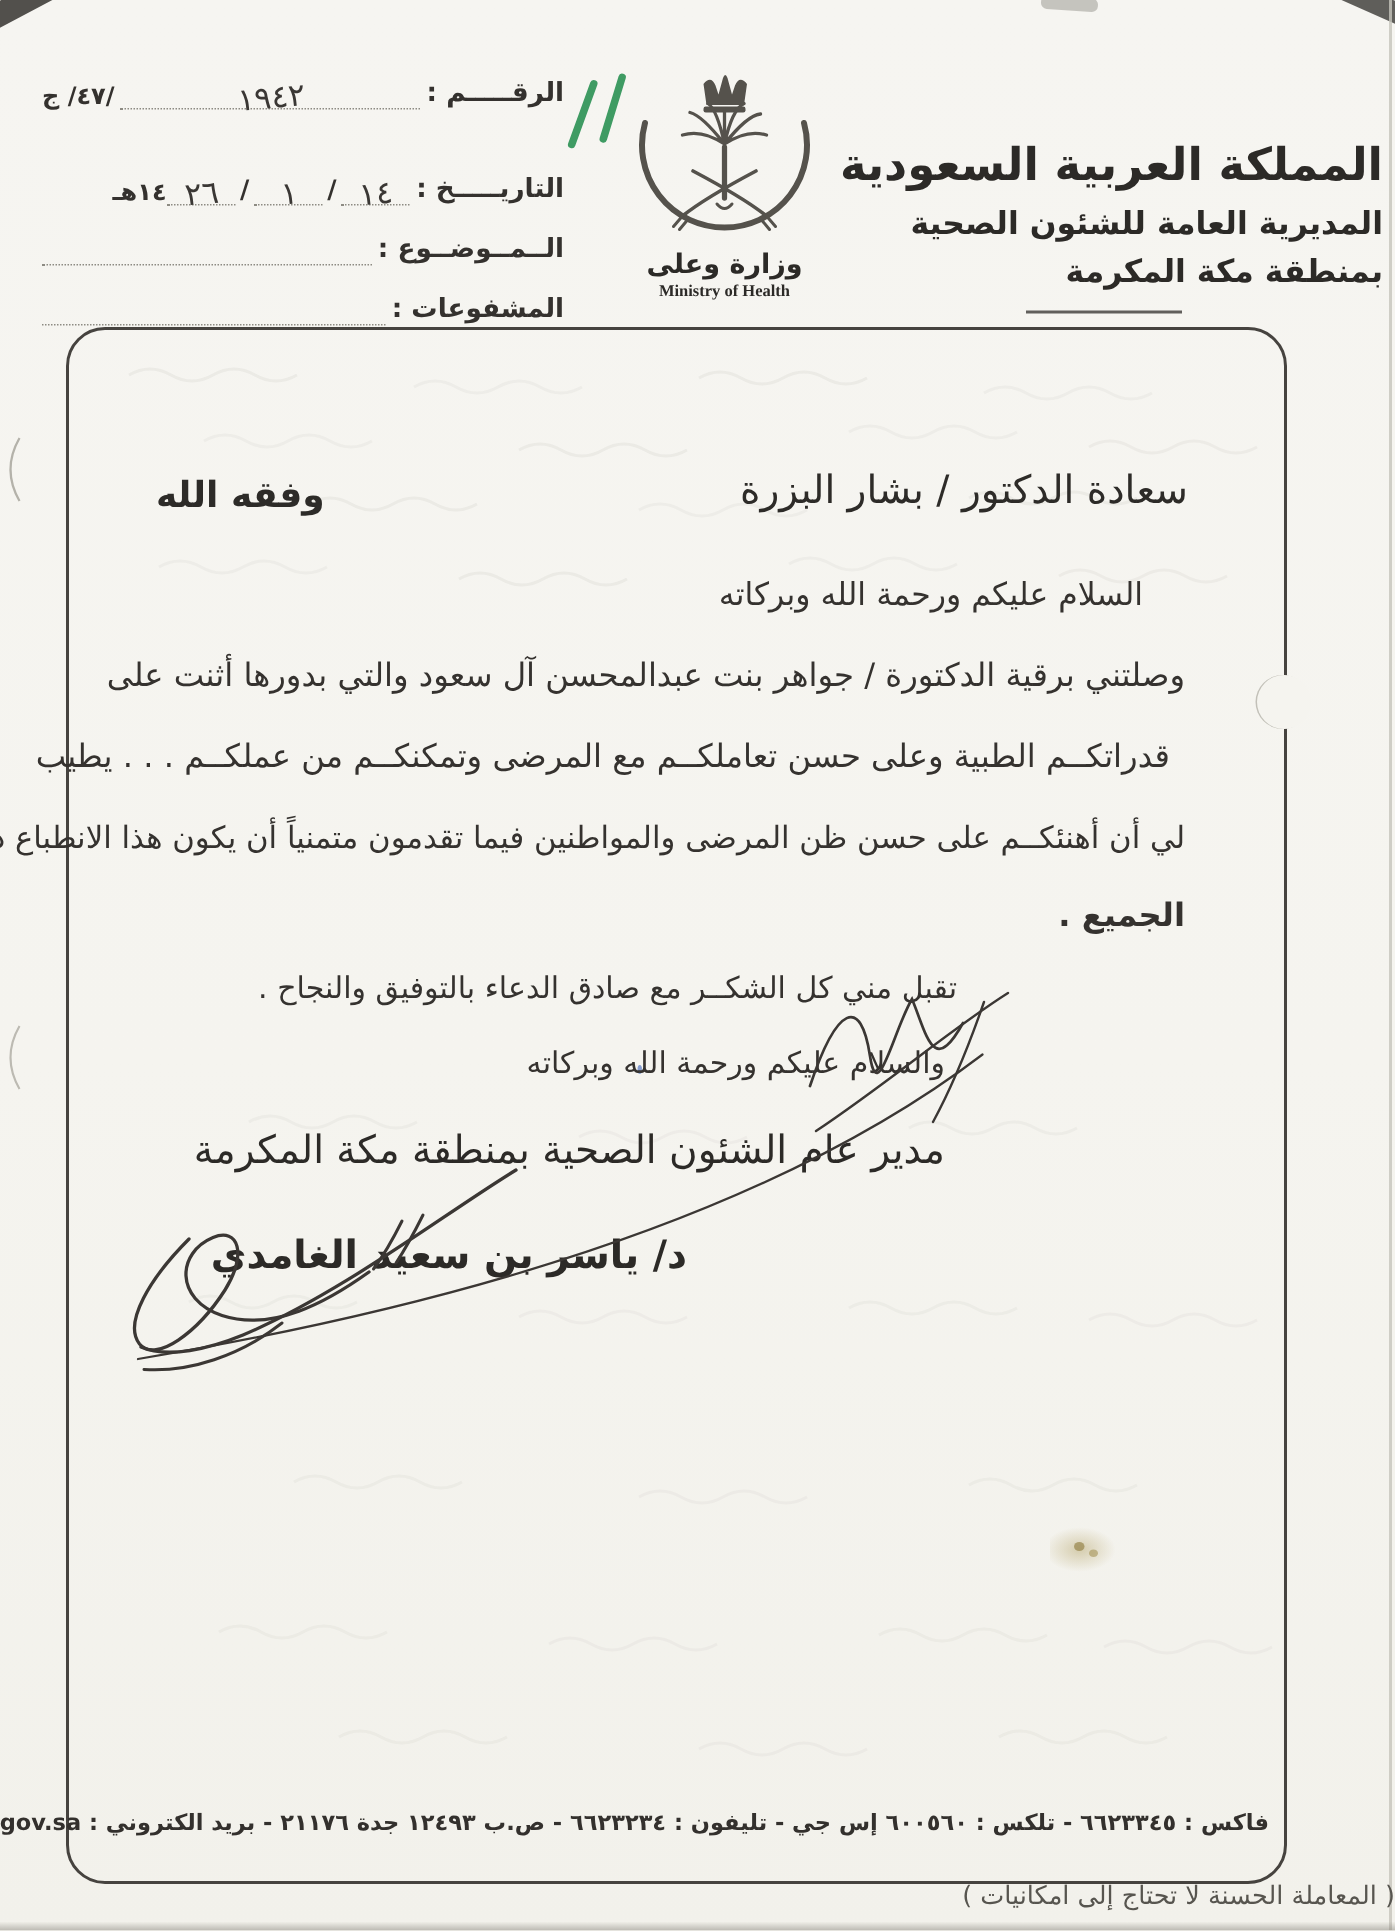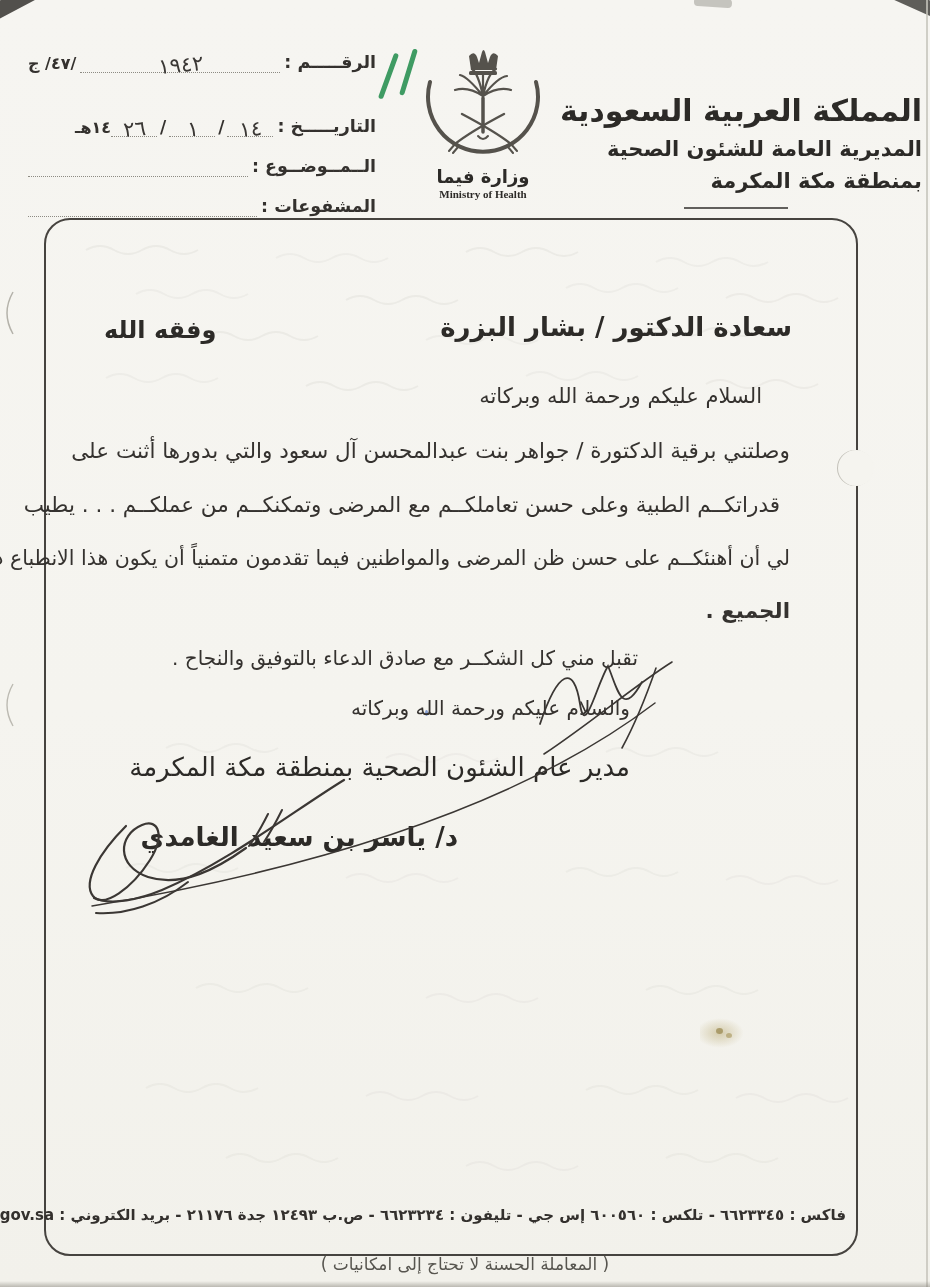--- a/index.html
+++ b/index.html
@@ -51,35 +51,35 @@
   .green-mark i:nth-child(1){left:8px;top:4px;transform:rotate(20deg);}
   .green-mark i:nth-child(2){left:28px;top:0;transform:rotate(17deg);}
 
   
   .letter-box{position:absolute;left:44px;top:218px;width:810px;height:1034px;border:2px solid #46433f;border-radius:26px;background:transparent;}
   .bleed{position:absolute;left:0;top:0;pointer-events:none;}
   .bleed path{stroke:#98948a;fill:none;stroke-width:2;}
 
   
   .txt{position:absolute;direction:rtl;white-space:nowrap;color:#35322f;}
-  .recipient{top:312px;right:138px;font-size:26px;font-weight:bold;color:#2d2b28;}
+  .recipient{top:312px;right:138px;font-size:26px;font-weight:normal;color:#2d2b28;}
   .blessing{top:316px;left:104px;right:auto;font-size:24px;font-weight:bold;color:#2d2b28;}
   .greeting{top:384px;right:168px;font-size:21px;}
   .bline1{top:438px;right:140px;font-size:21.5px;}
   .bline2{top:492px;right:150px;font-size:21.5px;}
   .bline3{top:546px;right:140px;font-size:20.5px;}
   .bline4{top:598px;right:140px;font-size:21.5px;font-weight:bold;}
   .thanks{top:646px;right:292px;font-size:20px;}
   .closing{top:696px;right:300px;font-size:20px;}
   .signer-title{top:752px;right:300px;font-size:26px;font-weight:normal;color:#2c2a27;padding-left:40px;}
   .signer-name{top:822px;right:472px;font-size:26px;font-weight:bold;color:#2c2a27;}
   .sig{position:absolute;pointer-events:none;}
   .sig path{fill:none;stroke:#3b3734;stroke-linecap:round;}
   .contact-line{position:absolute;left:54px;top:1206px;width:792px;text-align:center;direction:rtl;font-size:15px;font-weight:bold;color:#33302d;white-space:nowrap;}
-  .motto{position:absolute;left:0;top:1254px;width:100%;text-align:center;direction:rtl;font-size:17px;color:#57554f;}
+  .motto{position:absolute;left:0;top:1254px;width:100%;text-align:right;direction:rtl;font-size:17px;color:#57554f;}
 </style>
 </head>
 <body>
 
 <div class="page">
 
   <div class="corner-tl"></div>
   <div class="corner-tr"></div>
   <div class="top-smudge"></div>
   <div class="right-edge-line"></div>
@@ -114,21 +114,21 @@
 
         <path d="M75 52 Q60 42 47 46 M75 52 Q60 33 52 31 M75 52 Q70 29 64 25 M75 52 Q80 29 88 25 M75 52 Q90 33 99 32 M75 52 Q90 42 103 46 M75 52 Q75 36 75 30" stroke-width="2.2"></path>
 
         <path d="M75 54 L75 88" stroke-width="3.5"></path>
 
         <path d="M47 100 Q62 88 96 70 M103 100 Q88 88 54 70" stroke-width="2.4"></path>
         <path d="M47 100 L41 107 M50 103 L45 109 M103 100 L109 107 M100 103 L105 109" stroke-width="2"></path>
         <path d="M70 92 Q75 98 80 92" stroke-width="2"></path>
       </g>
     </svg>
-    <div class="logo-ar">وزارة فيما</div>
+    <div class="logo-ar">وزارة وعلى</div>
     <div class="logo-en">Ministry of Health</div>
   </div>
 
   <div class="form-block">
     <div class="form-row">
       <span class="flabel">الرقـــــم :</span>
       <span class="ffill"><span class="hw">١٩٤٢</span></span>
       <span class="fsuffix">/٤٧/ ج</span>
     </div>
     <div class="form-row">

